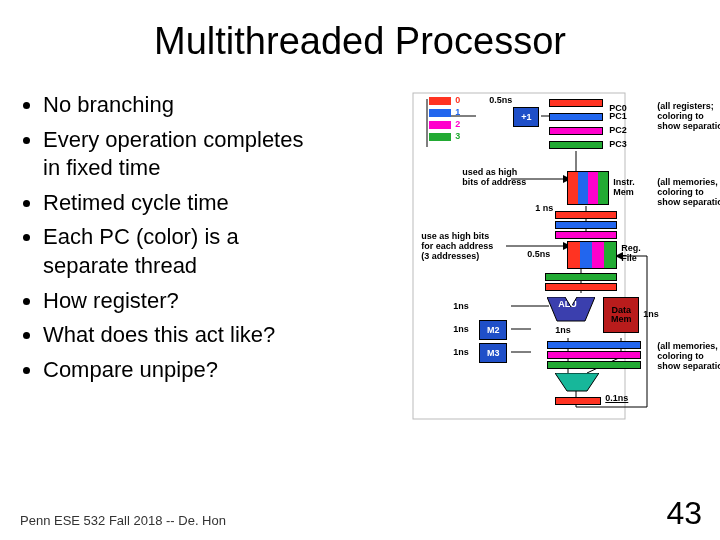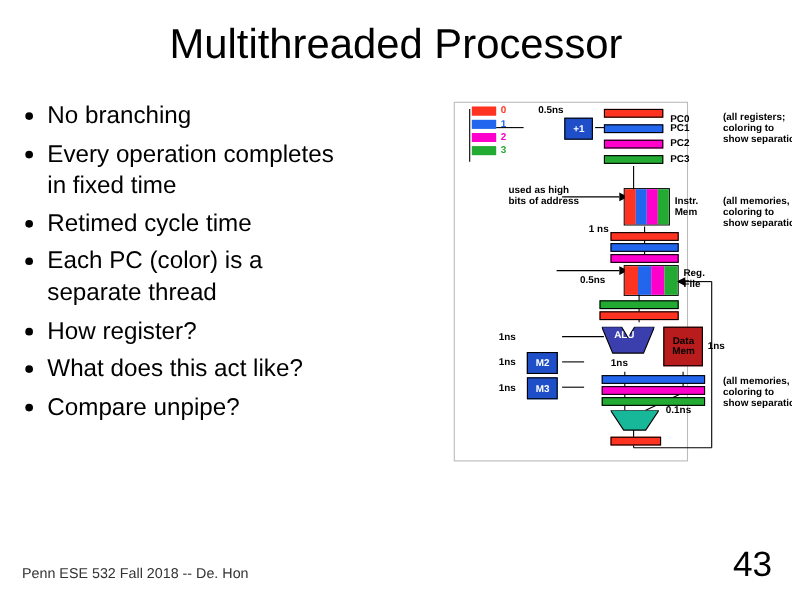--- a/index.html
+++ b/index.html
@@ -195,20 +195,25 @@
     <div class="lbl" style="left:326px; top:86px;">
       <span>(all memories,</span><br>
       <span>coloring to</span><br>
       <span>show separation)</span>
     </div>
 
     <div class="reg" style="left:224px; top:120px; width:60px; background:#ff3322;"></div>
     <div class="reg" style="left:224px; top:130px; width:60px; background:#2266ee;"></div>
     <div class="reg" style="left:224px; top:140px; width:60px; background:#ff00cc;"></div>
 
+    <div class="lbl" style="left:90px; top:140px;">
+      <span>use as high bits</span><br>
+      <span>for each address</span><br>
+      <span>(3 addresses)</span>
+    </div>
 
     <div style="position:absolute; left:236px; top:150px; width:48px; height:26px; border:1px solid #000; display:flex;">
       <div style="flex:1; background:#ff3322;"></div>
       <div style="flex:1; background:#2266ee;"></div>
       <div style="flex:1; background:#ff00cc;"></div>
       <div style="flex:1; background:#22aa33;"></div>
     </div>
     <div class="lbl" style="left:290px; top:152px;">
       <span>Reg.</span><br>
       <span>File</span>
@@ -240,21 +245,21 @@
     </div>
     <div class="lbl" style="left:312px; top:218px;">1ns</div>
 
     <div class="reg" style="left:216px; top:250px; width:92px; background:#2266ee;"></div>
     <div class="reg" style="left:216px; top:260px; width:92px; background:#ff00cc;"></div>
     <div class="reg" style="left:216px; top:270px; width:92px; background:#22aa33;"></div>
 
     <svg style="position:absolute; left:224px; top:282px; width:44px; height:20px;">
       <polygon points="0,0 44,0 32,18 12,18" fill="#17b79a" stroke="#000"></polygon>
     </svg>
-    <div class="lbl" style="left:274px; top:276px;">0.1ns</div>
+    <div class="lbl" style="left:274px; top:302px;text-decoration:underline;">0.1ns</div>
 
     <div class="reg" style="left:224px; top:306px; width:44px; background:#ff3322;"></div>
 
     <div class="lbl" style="left:326px; top:250px;">
       <span>(all memories,</span><br>
       <span>coloring to</span><br>
       <span>show separation)</span>
     </div>
 
   </div>

